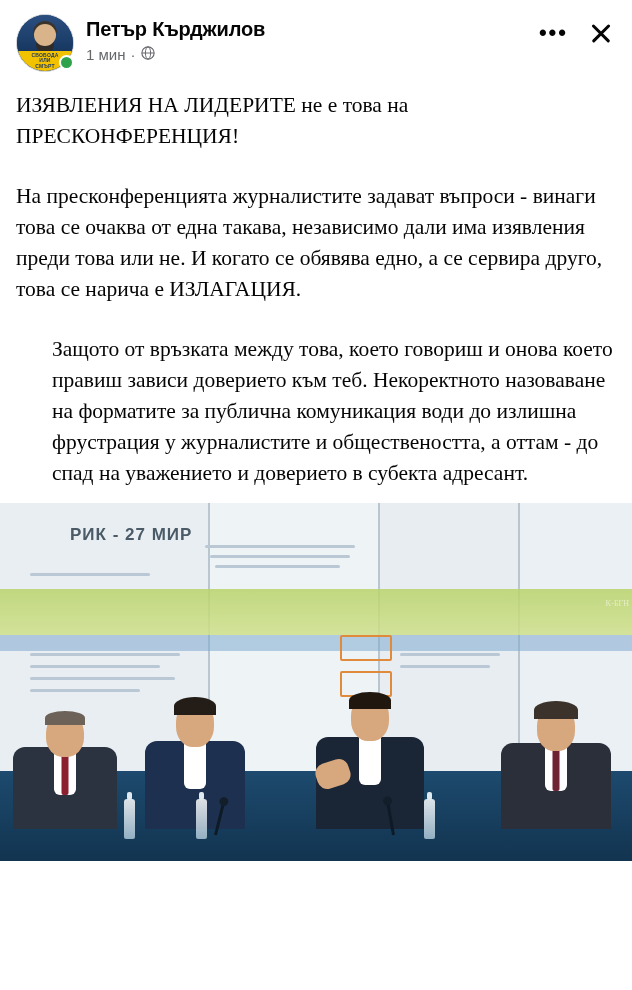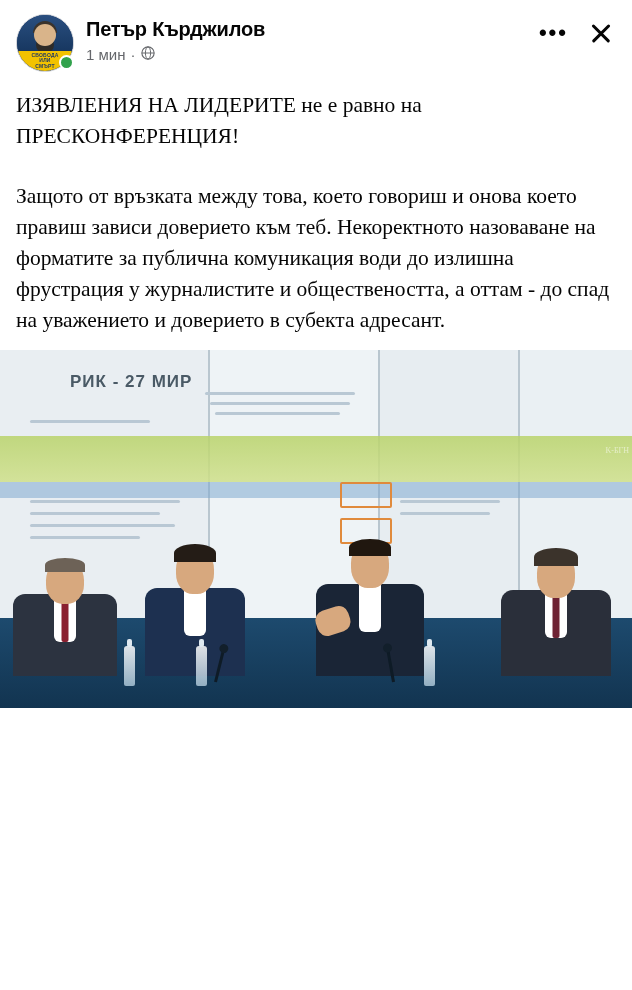--- a/index.html
+++ b/index.html
@@ -168,21 +168,21 @@
 
   
   .post-body {
     padding: 12px 16px 14px 16px;
     font-size: 21.5px;
     line-height: 31px;
     color: #050505;
     font-family: "Liberation Serif", serif;
   }
   .post-body p { margin: 0 0 29px 0; }
-  .post-body p:last-child { margin-bottom: 0; }
+  .post-body p:last-child { margin-bottom: 0; margin-left: 36px; }
 
   
   .post-image {
     position: relative;
     width: 632px;
     height: 358px;
     background: #0f2030;
     overflow: hidden;
     flex: 0 0 auto;
   }
@@ -365,21 +365,22 @@
       </div>
     </div>
 
     <div class="header-actions">
       <div class="dots-btn">•••</div>
       <div class="close-btn"></div>
     </div>
   </div>
 
   <div class="post-body">
-    <p>ИЗЯВЛЕНИЯ НА ЛИДЕРИТЕ не е равно на ПРЕСКОНФЕРЕНЦИЯ!</p>
+    <p>ИЗЯВЛЕНИЯ НА ЛИДЕРИТЕ не е това на ПРЕСКОНФЕРЕНЦИЯ!</p>
+    <p>На пресконференцията журналистите задават въпроси - винаги това се очаква от една такава, независимо дали има изявления преди това или не. И когато се обявява едно, а се сервира друго, това се нарича е ИЗЛАГАЦИЯ.</p>
     <p>Защото от връзката между това, което говориш и онова което правиш зависи доверието към теб. Некоректното назоваване на форматите за публична комуникация води до излишна фрустрация у журналистите и обществеността, а оттам - до спад на уважението и доверието в субекта адресант.</p>
   </div>
 
   <div class="post-image">
 
     <div class="scr scr1"></div>
     <div class="scr scr2"></div>
     <div class="scr scr3"></div>
     <div class="scr scr4"></div>
 

